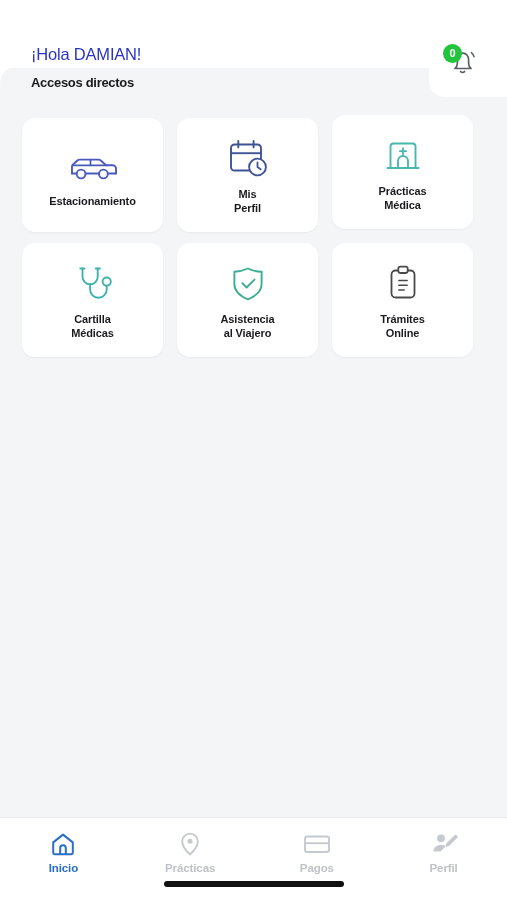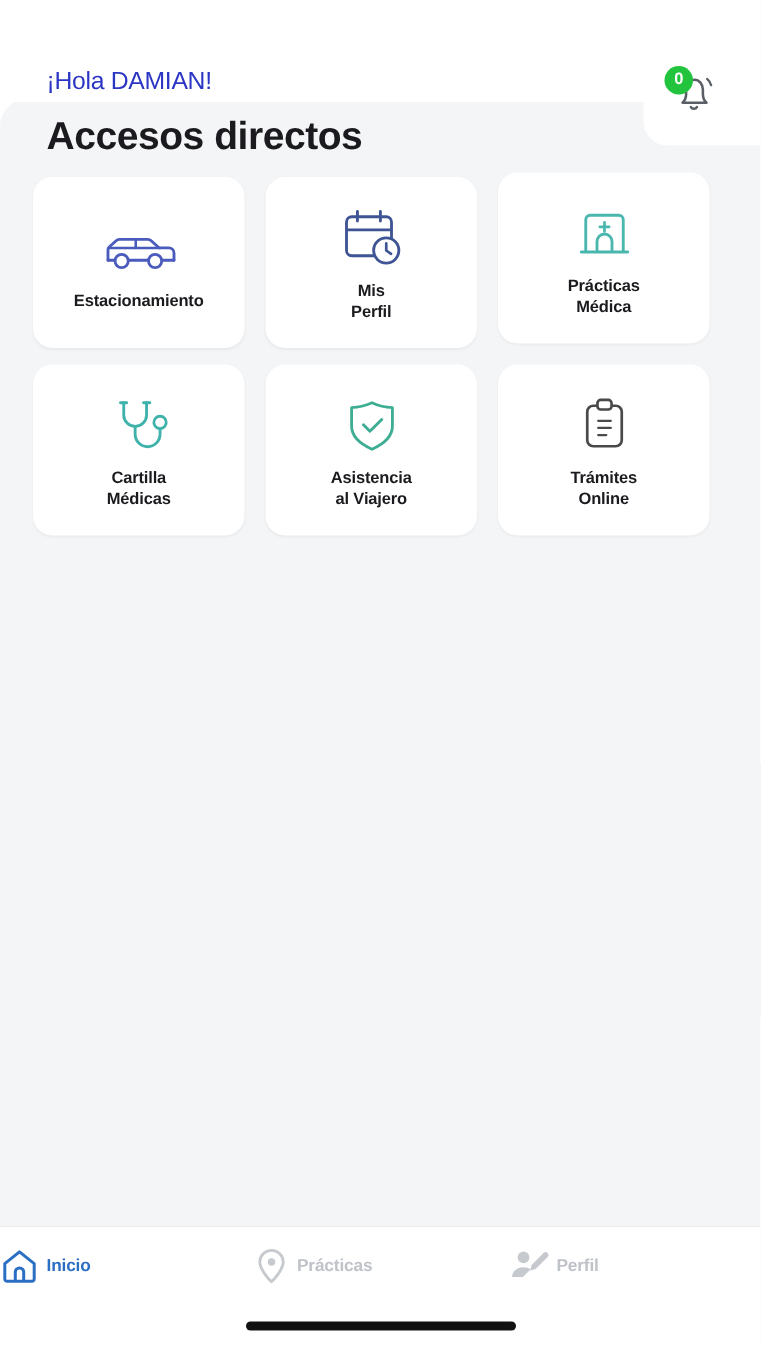--- a/index.html
+++ b/index.html
@@ -91,21 +91,21 @@
     background: #f4f5f6;
     border-top-left-radius: 18px;
     border-top-right-radius: 18px;
     z-index: 2;
   }
 
   .section-title {
     position: absolute;
     left: 31px;
     top: 75px;
-    font-size: 26px;
+    font-size: 13px;
     font-weight: bold;
     letter-spacing: -0.3px;
     color: #1b1b1f;
     z-index: 4;
   }
 
   
   .grid {
     position: absolute;
     top: 118px;
@@ -162,21 +162,21 @@
     border-top: 1px solid #ececee;
     display: flex;
     align-items: flex-start;
     z-index: 9;
   }
 
   .navitem {
     flex: 1;
     padding-top: 13px;
     display: flex;
-    flex-direction: row;
+    flex-direction: column;
     align-items: center;
     gap: 5px;
   }
 
   .navitem .nav-icon { height: 26px; display: flex; align-items: center; justify-content: center; }
   .navitem .nav-icon svg { display: block; }
 
   .navitem .nav-label {
     font-size: 11.5px;
     font-weight: bold;
@@ -319,20 +319,29 @@
     <div class="navitem">
       <span class="nav-icon">
         <svg width="24" height="26" viewBox="0 0 24 26" fill="none">
           <path d="M12 2.6c-4.3 0-7.8 3.5-7.8 7.8 0 5.6 7.8 13.1 7.8 13.1s7.8-7.5 7.8-13.1c0-4.3-3.5-7.8-7.8-7.8z" stroke="#c6c9ce" stroke-width="1.9" stroke-linejoin="round" fill="none"></path>
           <circle cx="12" cy="10.3" r="2.5" fill="#c6c9ce"></circle>
         </svg>
       </span>
       <span class="nav-label">Prácticas</span>
     </div>
 
+    <div class="navitem">
+      <span class="nav-icon">
+        <svg width="28" height="22" viewBox="0 0 28 22" fill="none">
+          <rect x="2" y="3.5" width="24" height="15.5" rx="2.3" stroke="#c6c9ce" stroke-width="1.9" fill="none"></rect>
+          <path d="M2 10.2h24" stroke="#c6c9ce" stroke-width="1.9"></path>
+        </svg>
+      </span>
+      <span class="nav-label">Pagos</span>
+    </div>
 
     <div class="navitem">
       <span class="nav-icon">
         <svg width="28" height="24" viewBox="0 0 28 24" fill="none">
           <circle cx="11" cy="6.3" r="3.9" fill="#c6c9ce"></circle>
           <path d="M3.4 19.4c0-4 3.4-6.5 7.6-6.5 1.8 0 3.5.5 4.8 1.3L10.6 19.4H3.4z" fill="#c6c9ce"></path>
           <path d="M24.3 3.4 16.4 11.3l-1 3.7 3.7-1 7.9-7.9a1.9 1.9 0 0 0 0-2.7 1.9 1.9 0 0 0-2.7 0z" fill="#c6c9ce"></path>
         </svg>
       </span>
       <span class="nav-label">Perfil</span>

